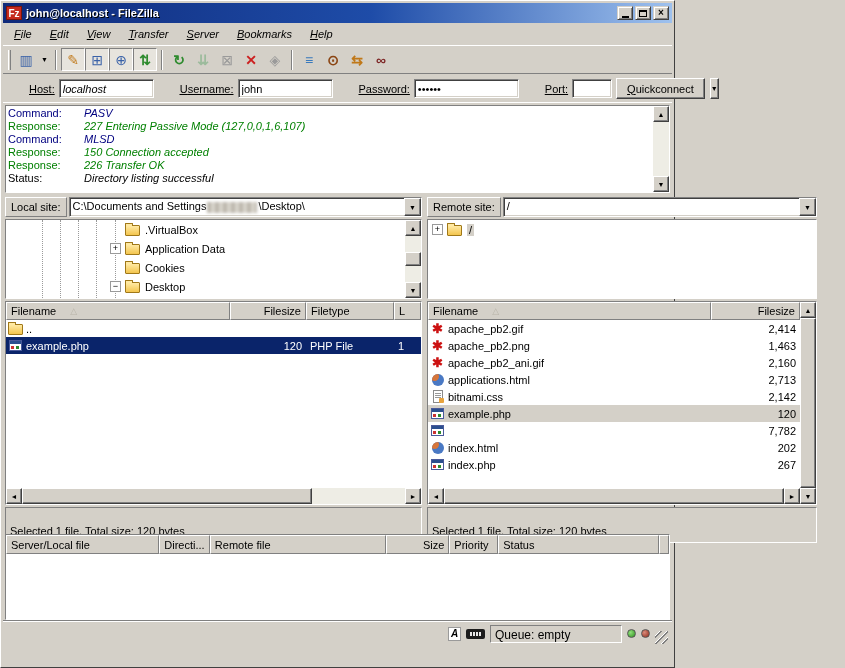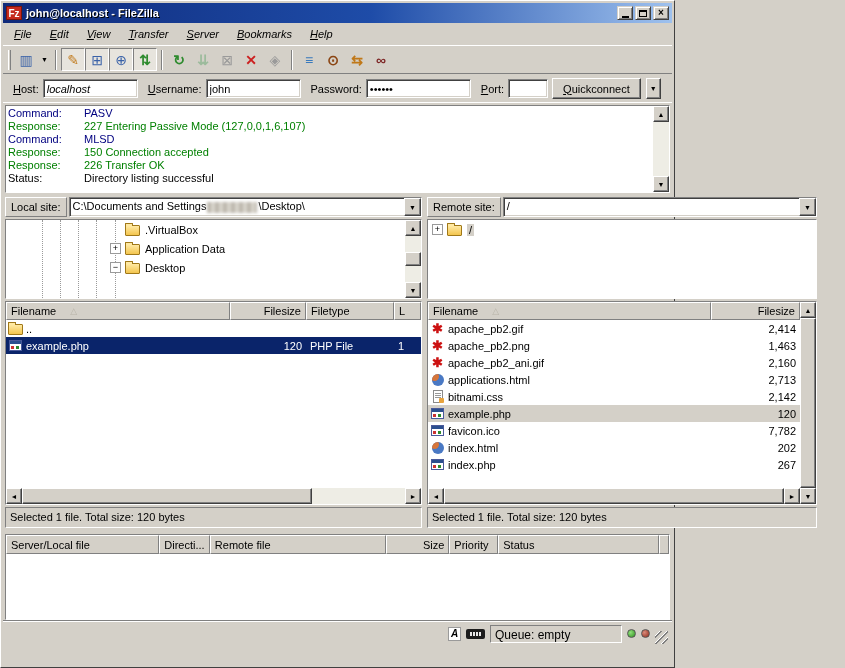--- a/index.html
+++ b/index.html
@@ -25,32 +25,32 @@
   .tb-grip{width:3px;height:20px;border-left:1px solid #fff;border-right:1px solid #808080;margin:0 3px;}
   .tb-sep{width:2px;height:20px;border-left:1px solid #808080;border-right:1px solid #fff;margin:0 4px;}
   .tb-btn{width:24px;height:23px;display:flex;align-items:center;justify-content:center;font-size:14px;line-height:1;}
   .tb-btn.pressed{border:1px solid;border-color:#808080 #fff #fff #808080;background:#e7e4dd;}
   .tb-drop{width:13px;height:23px;display:flex;align-items:center;justify-content:center;font-size:7px;}
   .c-blue{color:#3a62a8;} .c-green{color:#2e8b2e;} .c-palegreen{color:#9cbb9c;} .c-grey{color:#9a9a9a;}
   .c-red{color:#cc2020;} .c-orange{color:#c07818;} .c-teal{color:#3a7abd;} .c-maroon{color:#7a1f1f;} .c-brown{color:#8b4513;}
   .b{font-weight:bold;}
   
   .quickbar{height:30px;display:flex;align-items:center;padding:2px 4px;gap:4px;flex:0 0 auto;border-top:1px solid #808080;box-shadow:0 -1px 0 #fff inset;}
-  .qc-label{display:inline-block;margin-left:6px;}
+  .qc-label{display:inline-block;margin-left:22px;text-decoration:underline;}
   .qc-label.ak::first-letter{text-decoration:underline;}
   .qc-input{height:19px;border:1px solid #808080;border-color:#808080 #fff #fff #808080;box-shadow:inset 1px 1px 0 #404040,inset -1px -1px 0 #d4d0c8;background:#fff;font-family:"Liberation Sans",sans-serif;font-size:11px;padding:1px 3px;}
   .qc-btn{height:21px;padding:2px 10px;background:#d4d0c8;border:1px solid;border-color:#fff #404040 #404040 #fff;box-shadow:inset -1px -1px 0 #808080;font-family:"Liberation Sans",sans-serif;font-size:11px;}
   .qc-btn::first-letter{text-decoration:underline;}
   .qc-drop{width:15px;height:21px;background:#d4d0c8;border:1px solid;border-color:#fff #404040 #404040 #fff;box-shadow:inset -1px -1px 0 #808080;font-size:7px;display:flex;align-items:center;justify-content:center;margin-left:1px;}
   
   .logwrap{height:88px;margin:2px 2px 0 2px;display:flex;flex:0 0 auto;}
   .logbody{flex:1;background:#fff;padding:1px 2px;overflow:hidden;}
   .logline{display:flex;height:13px;line-height:13px;}
   .loglabel{width:76px;flex:0 0 auto;}
-  .logtext{flex:1;white-space:nowrap;}
+  .logtext{flex:1;white-space:nowrap;font-style:italic;}
   .lt-cmd{color:#000080;} .lt-resp{color:#008000;} .lt-status{color:#000;}
   
   .vscroll{width:16px;flex:0 0 auto;background:#eeede5;display:flex;flex-direction:column;}
   .hscroll{height:16px;background:#eeede5;display:flex;flex:0 0 auto;}
   .sc-btn{width:16px;height:16px;flex:0 0 auto;background:#d4d0c8;border:1px solid;border-color:#fff #404040 #404040 #fff;box-shadow:inset -1px -1px 0 #808080;font-size:7px;display:flex;align-items:center;justify-content:center;color:#000;}
   .sc-thumb{background:#d4d0c8;border:1px solid;border-color:#fff #404040 #404040 #fff;box-shadow:inset -1px -1px 0 #808080;}
   .sc-track{flex:1;}
   
   .panes{height:334px;display:flex;margin:3px 2px 0 2px;flex:0 0 auto;}
   .pane{display:flex;flex-direction:column;}
@@ -92,21 +92,21 @@
   .fi-img{color:#cc1111;font-size:13px;font-weight:bold;line-height:13px;}
   .fi-html{width:12px;height:12px;border-radius:50%;background:radial-gradient(circle at 62% 62%,#4a79c4 55%,#2b4f8e),linear-gradient(135deg,#e8762b 28%,transparent 28%);background-blend-mode:normal;position:relative;overflow:hidden;}
   .fi-html::before{content:"";position:absolute;left:-2px;top:-2px;width:9px;height:9px;border-radius:50%;background:#e8762b;mix-blend-mode:normal;opacity:.9;}
   .fi-css{width:10px;height:13px;background:#fff;border:1px solid #8a8a8a;position:relative;}
   .fi-css::before{content:"";position:absolute;left:1px;top:2px;width:6px;height:1px;box-shadow:0 2px 0 #999,0 4px 0 #999;background:#999;}
   .fi-css::after{content:"";position:absolute;right:-2px;bottom:-1px;width:5px;height:5px;background:#e8a33d;border-radius:1px;}
   .fi-win{width:13px;height:11px;background:#fff;border:1px solid #4a5a9a;position:relative;}
   .fi-win::before{content:"";position:absolute;left:0;top:0;right:0;height:3px;background:#2b4f8e;}
   .fi-win::after{content:"";position:absolute;left:1px;top:5px;width:3px;height:3px;background:#cc3333;box-shadow:5px 0 0 #2e8b2e;}
   
-  .statusline{height:21px;margin-top:2px;padding:3px 4px;border:1px solid;border-color:#808080 #fff #fff #808080;background:#d4d0c8;flex:0 0 auto;white-space:nowrap;overflow:hidden;}
+  .statusline{height:21px;margin-top:2px;padding:17px 4px;border:1px solid;border-color:#808080 #fff #fff #808080;background:#d4d0c8;flex:0 0 auto;white-space:nowrap;overflow:hidden;}
   
   .queuebox{height:86px;margin:4px 2px 0 2px;display:flex;flex-direction:column;background:#fef9c3;border:1px solid;border-color:#808080 #fff #fff #808080;box-shadow:inset 1px 1px 0 #404040;flex:0 0 auto;}
   .qheader{height:19px;display:flex;background:#d4d0c8;flex:0 0 auto;}
   .qbody{flex:1;background:#fff;}
   
   .tabbar{height:24px;display:flex;align-items:flex-end;padding-left:4px;flex:0 0 auto;}
   .tab{padding:3px 12px 4px 12px;background:#d4d0c8;border:1px solid;border-color:#fff #808080 #d4d0c8 #fff;border-radius:3px 3px 0 0;margin-right:1px;white-space:nowrap;}
   .tab.active{background:#fbfaf6;font-weight:bold;padding-top:4px;border-bottom-color:#fbfaf6;}
   
   .statusbar{height:26px;flex:0 0 auto;border-top:1px solid #808080;box-shadow:0 1px 0 #fff inset;display:flex;align-items:center;padding:2px 4px;gap:5px;}
@@ -271,20 +271,25 @@
             <div class="expander none"></div>
             <div class="folder"></div>
             <span class="tree-label">.VirtualBox</span>
           </div>
           <div class="treerow">
             <div class="expander">+</div>
             <div class="folder"></div>
             <span class="tree-label">Application Data</span>
           </div>
           <div class="treerow">
+            <div class="expander none"></div>
+            <div class="folder"></div>
+            <span class="tree-label">Cookies</span>
+          </div>
+          <div class="treerow">
             <div class="expander">−</div>
             <div class="folder"></div>
             <span class="tree-label">Desktop</span>
           </div>
         </div>
         <div class="vscroll">
           <div class="sc-btn">▲</div>
           <div class="sc-track"></div>
           <div class="sc-thumb" style="height:14px"></div>
           <div class="sc-track"></div>
@@ -406,21 +411,20 @@
               <div class="fi">
                   <div class="fi-win"></div>
                 </div>
               <div class="cell" style="width:262px;padding-left:0">example.php</div>
               <div class="cell num" style="flex:1">120</div>
             </div>
             <div class="lrow">
               <div class="fi">
                   <div class="fi-win"></div>
                 </div>
-              <div class="cell" style="width:262px;padding-left:0">favicon.ico</div>
               <div class="cell num" style="flex:1">7,782</div>
             </div>
             <div class="lrow">
               <div class="fi">
                   <div class="fi-html"></div>
                 </div>
               <div class="cell" style="width:262px;padding-left:0">index.html</div>
               <div class="cell num" style="flex:1">202</div>
             </div>
             <div class="lrow">

